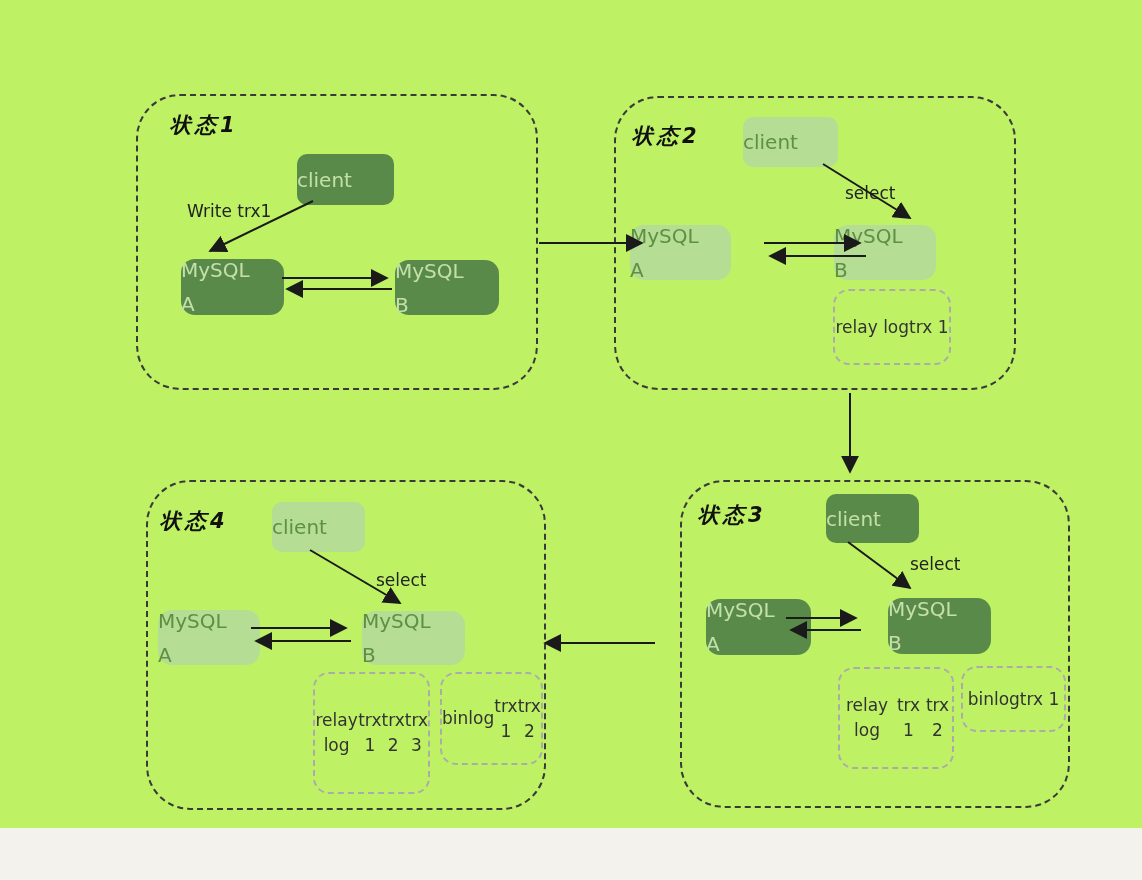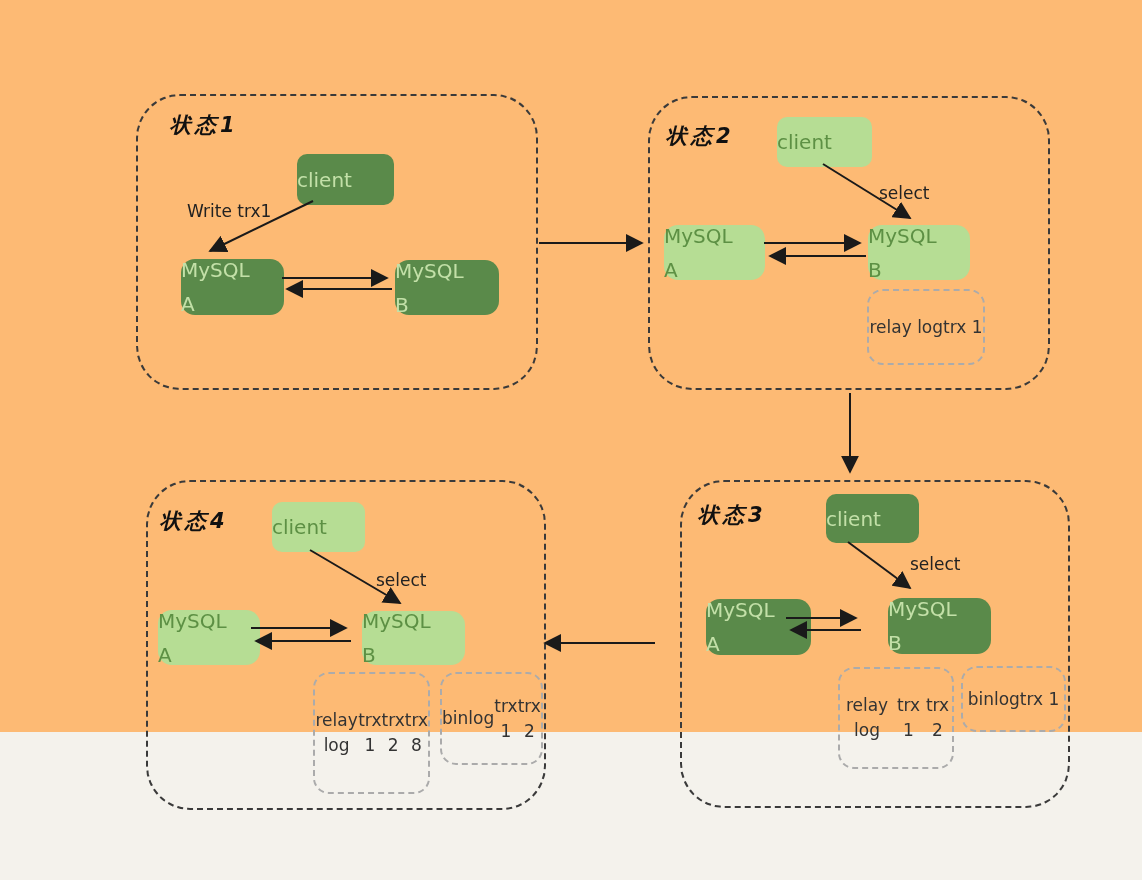--- a/index.html
+++ b/index.html
@@ -5,22 +5,22 @@
   * { margin: 0; padding: 0; box-sizing: border-box; }
   html, body { width: 1142px; height: 880px; }
   body {
     font-family: "DejaVu Sans", "Liberation Sans", sans-serif;
     background: #f4f2ec;
     overflow: hidden;
   }
   .canvas {
     position: relative;
     width: 1142px;
-    height: 732px;
-    background: #fdba74;
+    height: 828px;
+    background: #bef264;
   }
   .panel {
     position: absolute;
     border: 2px dashed #3a3a3a;
     border-radius: 44px;
     background: transparent;
   }
   .panel-title {
     position: absolute;
     font-size: 21px;
@@ -87,21 +87,21 @@
       <span>MySQL</span>
       <span>A</span>
     </div>
 
     <div class="box mysql-box" style="left:257px; top:164px; width:104px; height:55px;" data-variant="dark">
       <span>MySQL</span>
       <span>B</span>
     </div>
   </section>
 
-  <section class="panel" style="left:648px; top:96px; width:402px; height:294px;">
+  <section class="panel" style="left:614px; top:96px; width:402px; height:294px;">
     <h2 class="panel-title" style="left:16px; top:24px;">状态2</h2>
 
     <div class="box client-box" style="left:127px; top:19px; width:95px; height:50px;" data-variant="light">
       <span>client</span>
     </div>
 
     <div class="arrow-label" style="left:229px; top:85px;">select</div>
 
     <div class="box mysql-box" style="left:14px; top:127px; width:101px; height:55px;" data-variant="light">
       <span>MySQL</span>
@@ -166,21 +166,21 @@
 
     <div class="box mysql-box" style="left:214px; top:129px; width:103px; height:54px;" data-variant="light">
       <span>MySQL</span>
       <span>B</span>
     </div>
 
     <div class="log-box" style="left:165px; top:190px; width:117px; height:122px;">
       <div>relay log</div>
       <div>trx 1</div>
       <div>trx 2</div>
-      <div>trx 8</div>
+      <div>trx 3</div>
     </div>
 
     <div class="log-box" style="left:292px; top:190px; width:103px; height:93px;">
       <div>binlog</div>
       <div>trx 1</div>
       <div>trx 2</div>
     </div>
   </section>
 
   <svg class="arrows" viewBox="0 0 1142 880" xmlns="http://www.w3.org/2000/svg">

